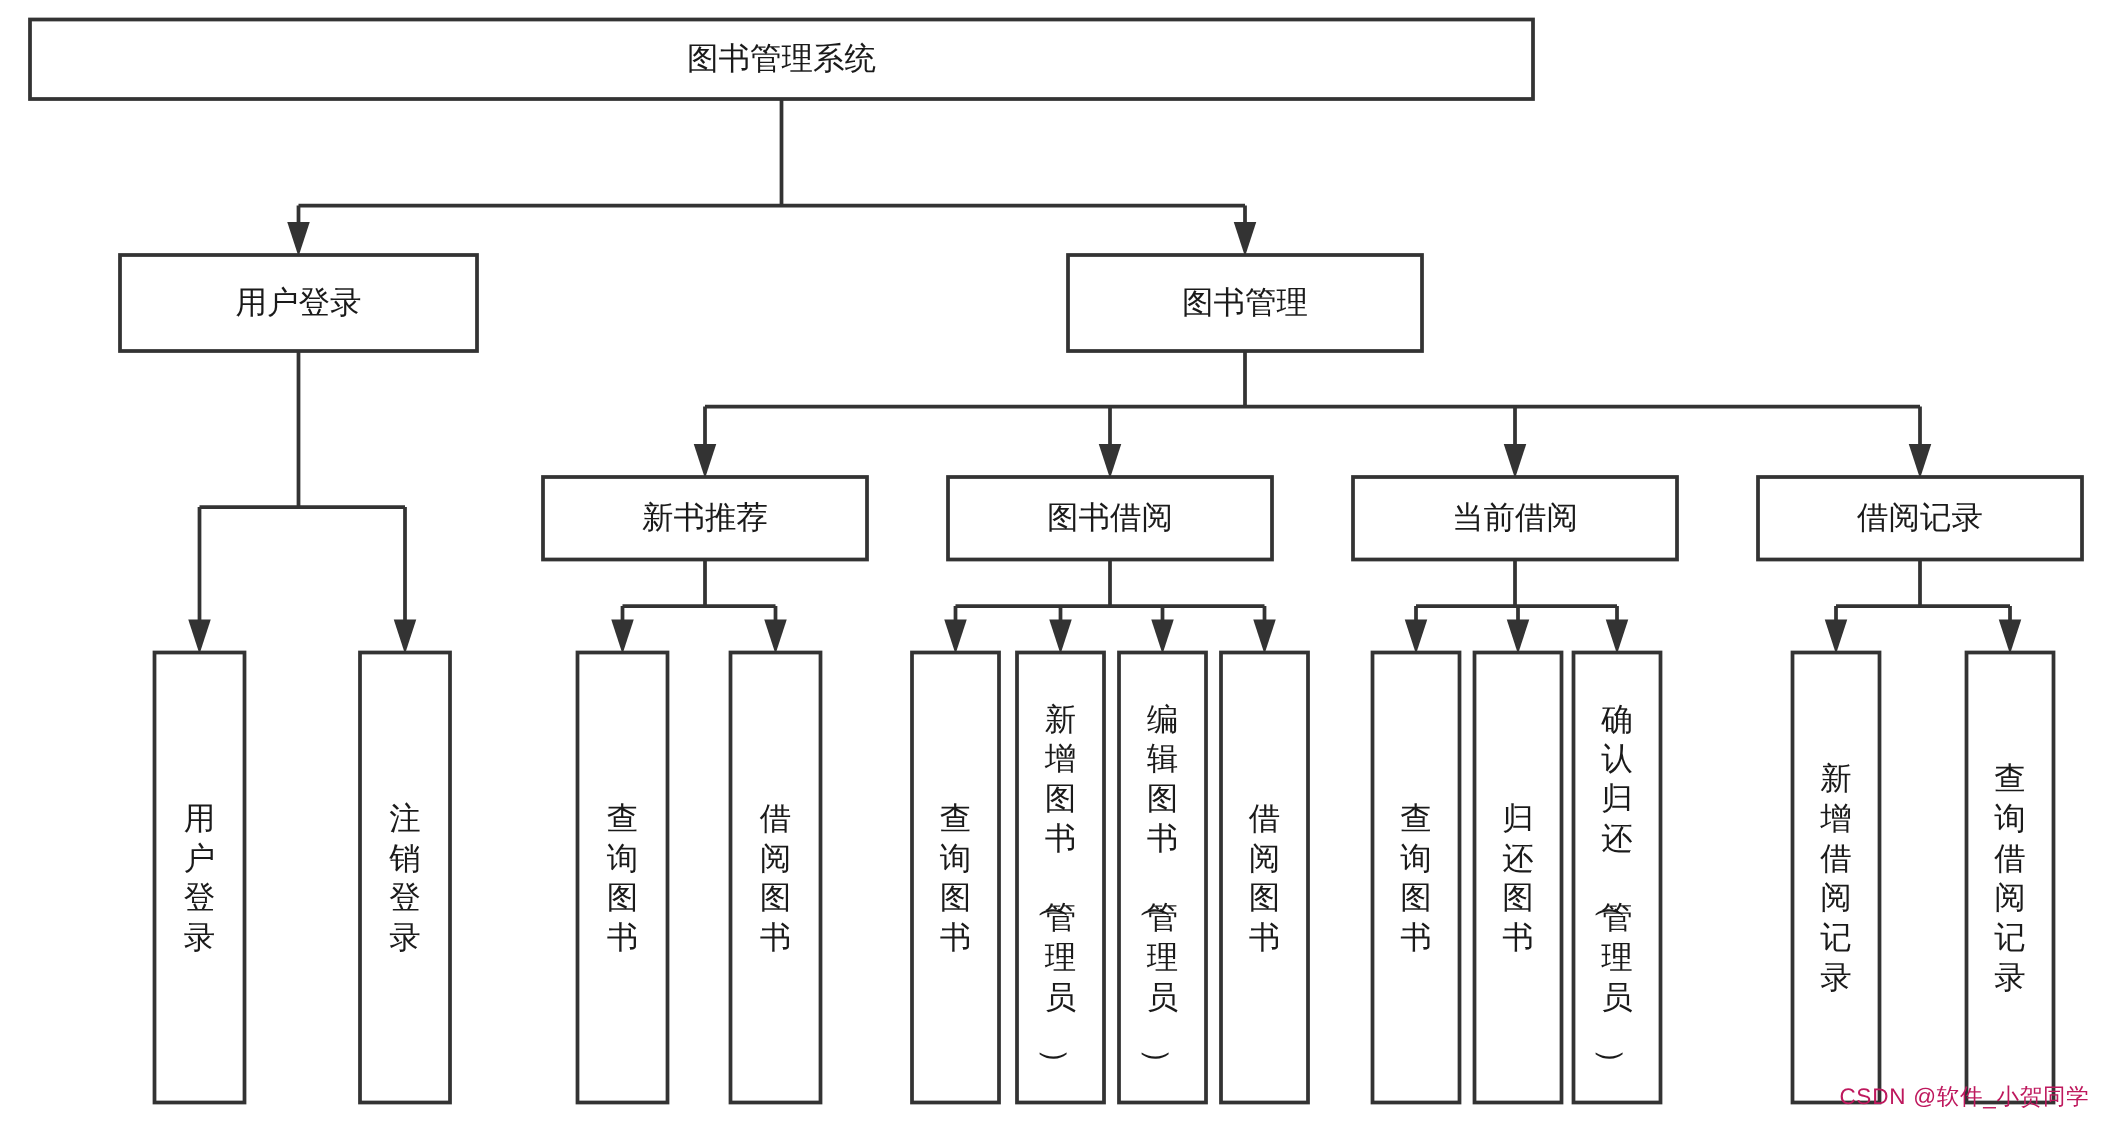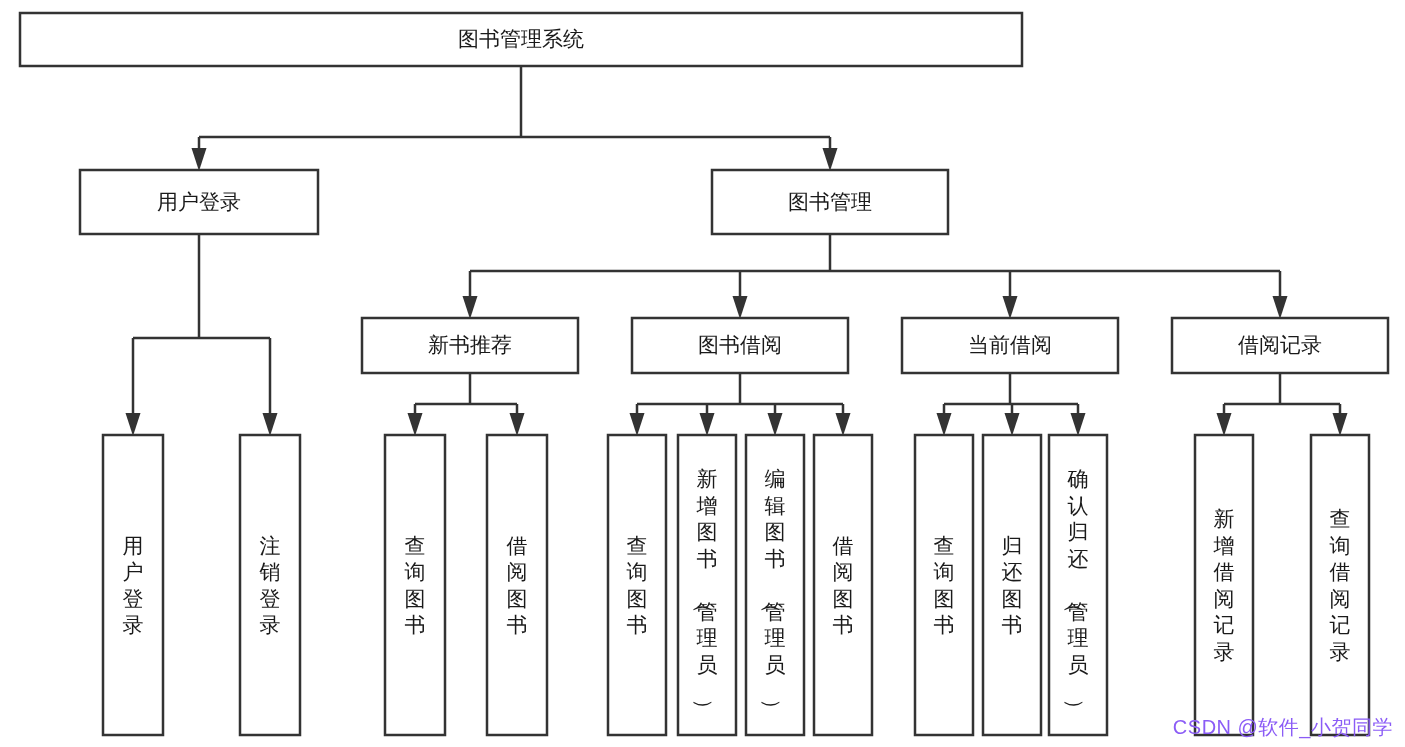--- a/index.html
+++ b/index.html
@@ -55,22 +55,22 @@
   }
   .edge-arrow {
     fill: #333333;
     stroke: none;
   }
   .watermark {
     position: absolute;
     right: 12px;
     bottom: 6px;
     font-family: "Liberation Sans", "DejaVu Sans", sans-serif;
-    font-size: 20px;
-    color: #8b5cf6;
+    font-size: 15px;
+    color: #be185d;
     letter-spacing: 0.5px;
     white-space: nowrap;
     user-select: none;
     pointer-events: none;
   }
 </style>
 </head>
 <body>
 
 <div id="diagram-root">

